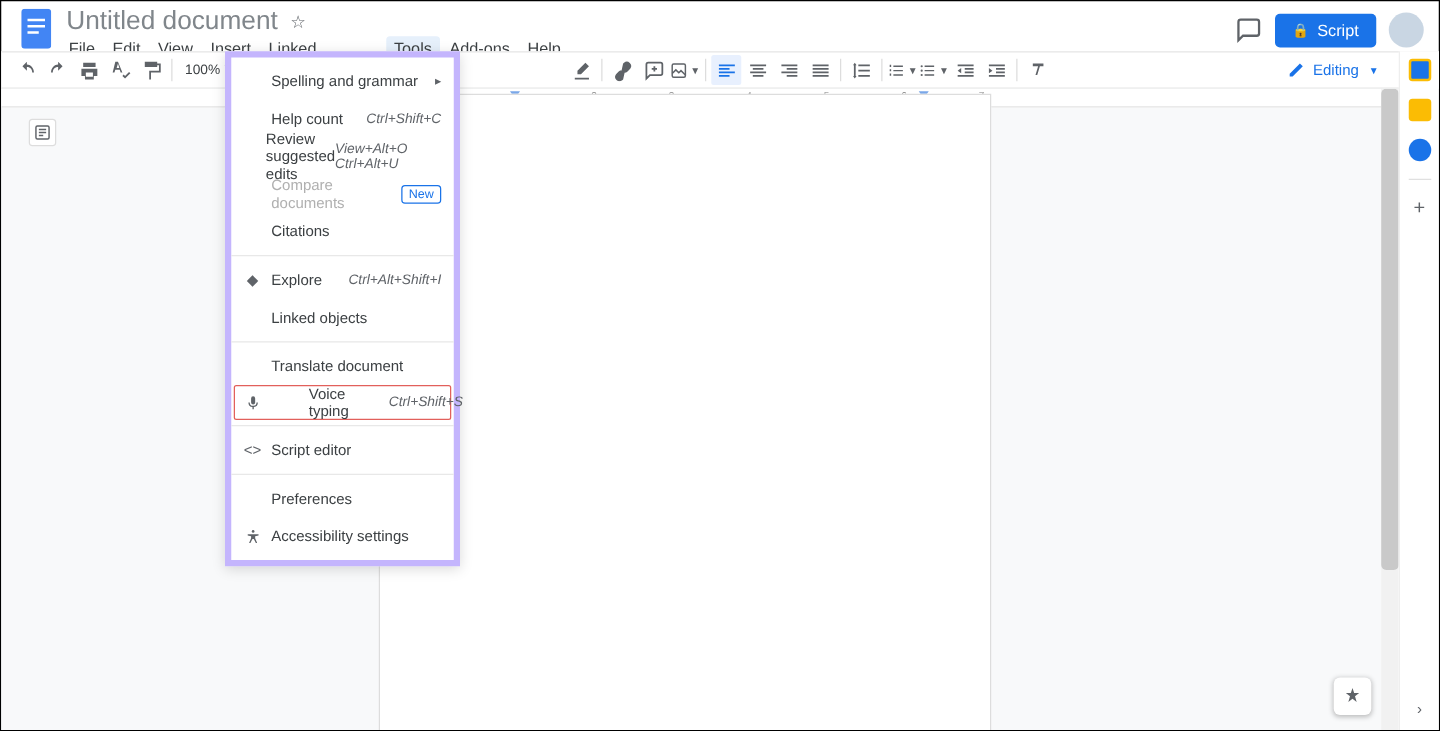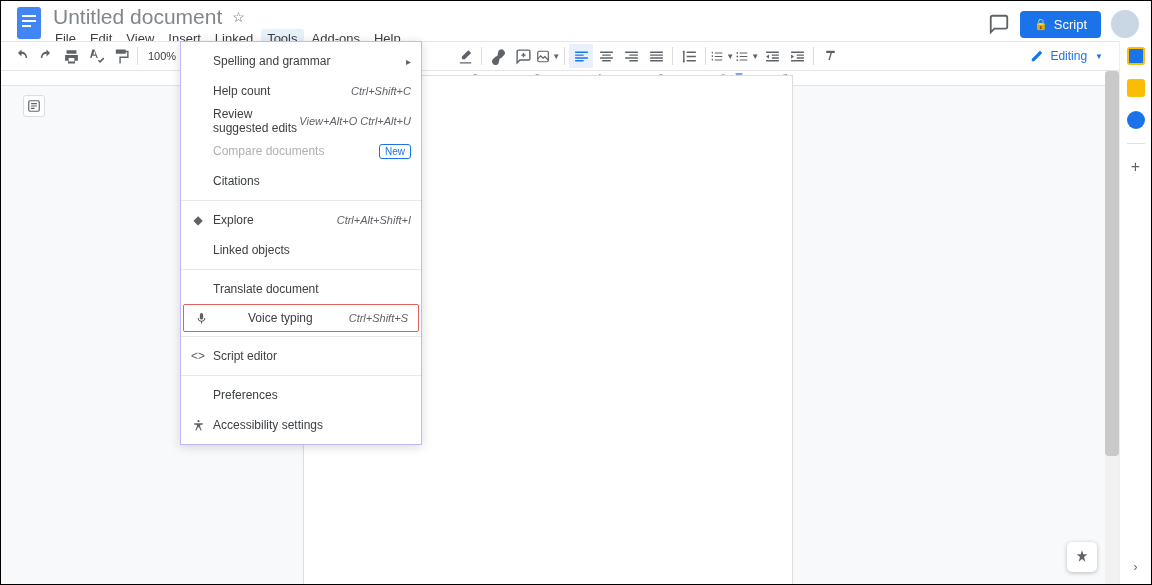--- a/index.html
+++ b/index.html
@@ -7,21 +7,21 @@
   
   .topbar { display:flex; align-items:flex-start; padding:6px 8px 0 8px; height:40px; }
   .doc-icon { width:24px; height:32px; margin:0 8px; }
   .doc-icon svg { display:block; }
   .title-area { flex:1; display:flex; flex-direction:column; }
   .title-row { display:flex; align-items:center; height:20px; }
   .doc-title { font-size:21px; color:#80868b; padding:0 4px; }
   .star { color:#5f6368; font-size:14px; margin-left:6px; }
   .menubar { display:flex; gap:2px; margin-top:2px; }
   .m-item { padding:2px 6px; font-size:13px; color:#3c4043; border-radius:3px; cursor:pointer; }
-  .m-item.active { background:#e6f0fb; }
+  .m-item.active { background:#e6f0fb;margin-left:48px; }
   .top-right { display:flex; align-items:center; gap:10px; height:100%; padding-right:4px; }
   .comment-icon { width:22px; height:22px; color:#5f6368; }
   .share-btn { background:#1a73e8; color:#fff; font-weight:500; font-size:13px; padding:6px 14px; border-radius:4px; display:flex; align-items:center; gap:6px; }
   .lock { font-size:11px; }
   .avatar { width:28px; height:28px; border-radius:50%; background:#c9d6e3; }
   
   .toolbar { height:30px; border-top:1px solid #e5e5e5; border-bottom:1px solid #e5e5e5; display:flex; align-items:center; padding:0 8px; gap:1px; position:relative; background:#fff; }
   .tb { width:24px; height:24px; display:flex; align-items:center; justify-content:center; color:#5f6368; border-radius:2px; }
   .tb svg { width:17px; height:17px; }
   .sep { width:1px; height:18px; background:#ddd; margin:0 3px; }
@@ -41,21 +41,21 @@
   .explore-fab { position:absolute; right:22px; bottom:12px; width:30px; height:30px; border-radius:5px; background:#fff; box-shadow:0 1px 4px rgba(0,0,0,.25); display:flex; align-items:center; justify-content:center; color:#5f6368; }
   
   .sidepanel { position:absolute; top:40px; bottom:0; right:0; width:32px; background:#fff; border-left:1px solid #eee; display:flex; flex-direction:column; align-items:center; padding-top:6px; gap:14px; }
   .sp-icon { width:18px; height:18px; border-radius:3px; }
   .sp-cal { background:#1a73e8; border:2px solid #fbbc04; }
   .sp-keep { background:#fbbc04; }
   .sp-task { background:#1a73e8; border-radius:50%; }
   .sp-add { font-size:16px; color:#5f6368; }
   .sp-collapse { margin-top:auto; margin-bottom:10px; color:#5f6368; font-size:12px; }
   
-  .menu { position:absolute; top:40px; left:179px; width:242px; background:#fff; border:1px solid #c4b5fd; box-shadow:0 2px 10px rgba(0,0,0,.15); z-index:50; padding:4px 0; font-size:12px; }
+  .menu { position:absolute; top:40px; left:179px; width:188px; background:#fff; border:5px solid #c4b5fd; box-shadow:0 2px 10px rgba(0,0,0,.15); z-index:50; padding:4px 0; font-size:12px; }
   .mi { display:flex; align-items:center; height:30px; padding:0 10px 0 8px; cursor:default; }
   .mi-icon { width:18px; display:flex; justify-content:center; color:#5f6368; }
   .mi-label { flex:1; padding-left:6px; color:#3c4043; }
   .mi-shortcut { color:#5f6368; font-size:11px;font-style:italic; }
   .mi.disabled .mi-label { color:#b0b0b0; }
   .mi .new-badge { border:1px solid #1a73e8; color:#1a73e8; font-size:10px; border-radius:3px; padding:1px 5px; }
   .mi .sub { color:#5f6368; font-size:10px; margin-left:auto; }
   .msep { height:1px; background:#e8e8e8; margin:4px 0; }
   .mi.highlight { border:1px solid #e2605b; height:28px; margin:0 2px; border-radius:2px;gap:32px; }
   .ruler-ticks { position:absolute; top:0; left:302px; width:490px; height:15px; }

